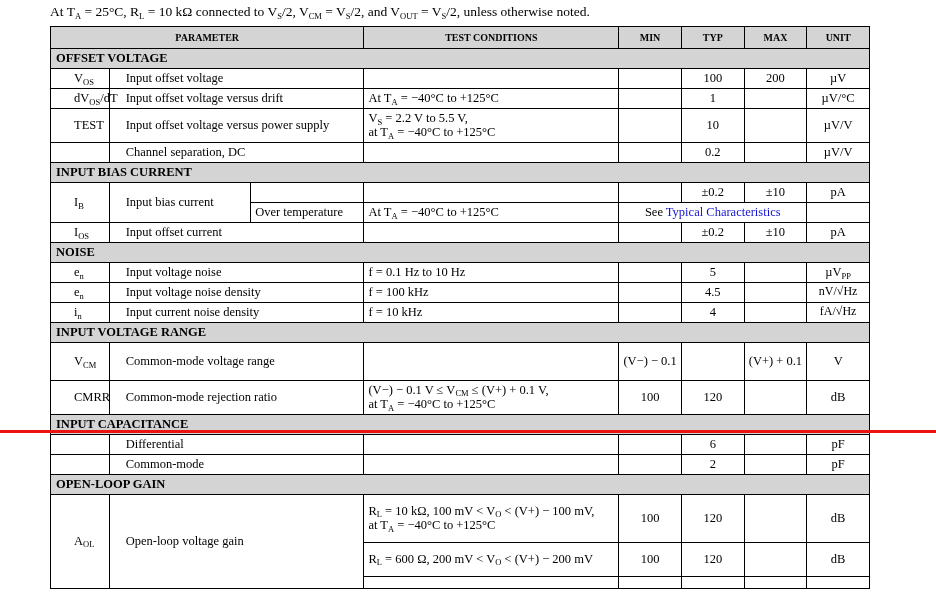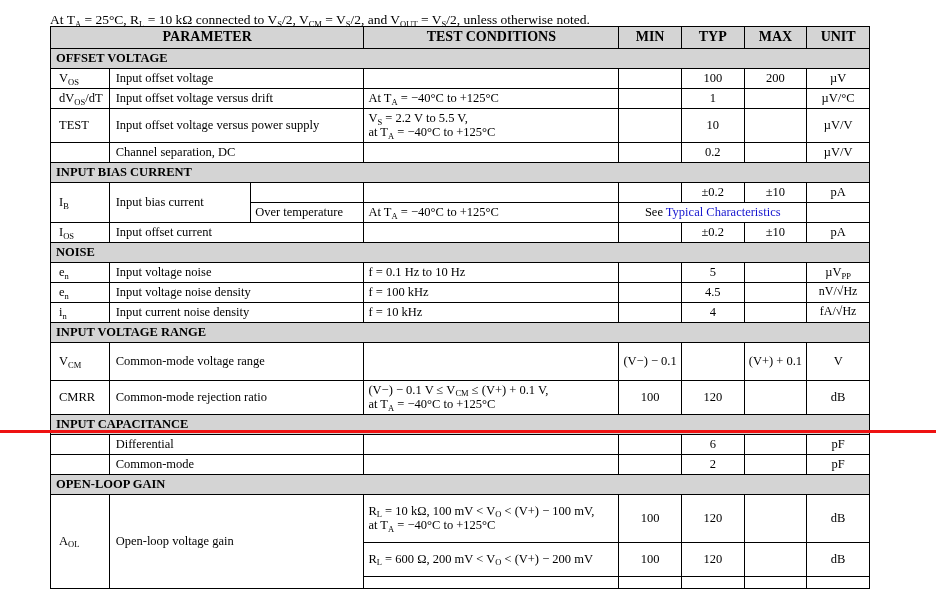--- a/index.html
+++ b/index.html
@@ -7,21 +7,21 @@
     width:936px;height:610px;
     background:#ffffff;
     font-family:"Liberation Serif", serif;
     font-size:13px;
     color:#000;
     overflow:hidden;
     position:relative;
   }
   .note{
     position:absolute;
-    left:50px;top:12px;
+    left:50px;top:4px;
     font-size:13.5px;
     white-space:nowrap;
   }
   .tbl-wrap{
     position:absolute;
     left:50px;top:26px;
     width:820px;
   }
   table{
     border-collapse:collapse;
@@ -32,34 +32,34 @@
     border:1px solid #000;
     padding:2px 4px;
     vertical-align:middle;
     font-size:12.5px;
     line-height:1.15;
   }
   thead th{
     background:#d4d4d4;
     text-align:center;
     font-weight:bold;
-    font-size:14px;
+    font-size:10px;
     height:19px;
     padding:1px 3px;
   }
   .sect td{
     background:#d4d4d4;
     font-weight:bold;
     font-size:12.5px;
     padding:1px 5px;
     height:17px;
     font-family:Liberation Serif, serif;
   }
-  .sym{ padding-left:8px; }
-  .param{ padding-left:6px; }
+  .sym{ padding-left:23px; }
+  .param{ padding-left:16px; }
   .cond{ padding-left:4px;margin-top:36px; }
   .num{ text-align:center;margin-top:13px; }
   .unit{ text-align:center; }
   .ital{ color:#1515cf; }
   sub{font-size:8.5px; vertical-align:baseline; position:relative; top:2.5px;}
   .redline{
     position:absolute;
     left:0;top:430px;
     width:936px;height:3px;
     background:#ee1111;

